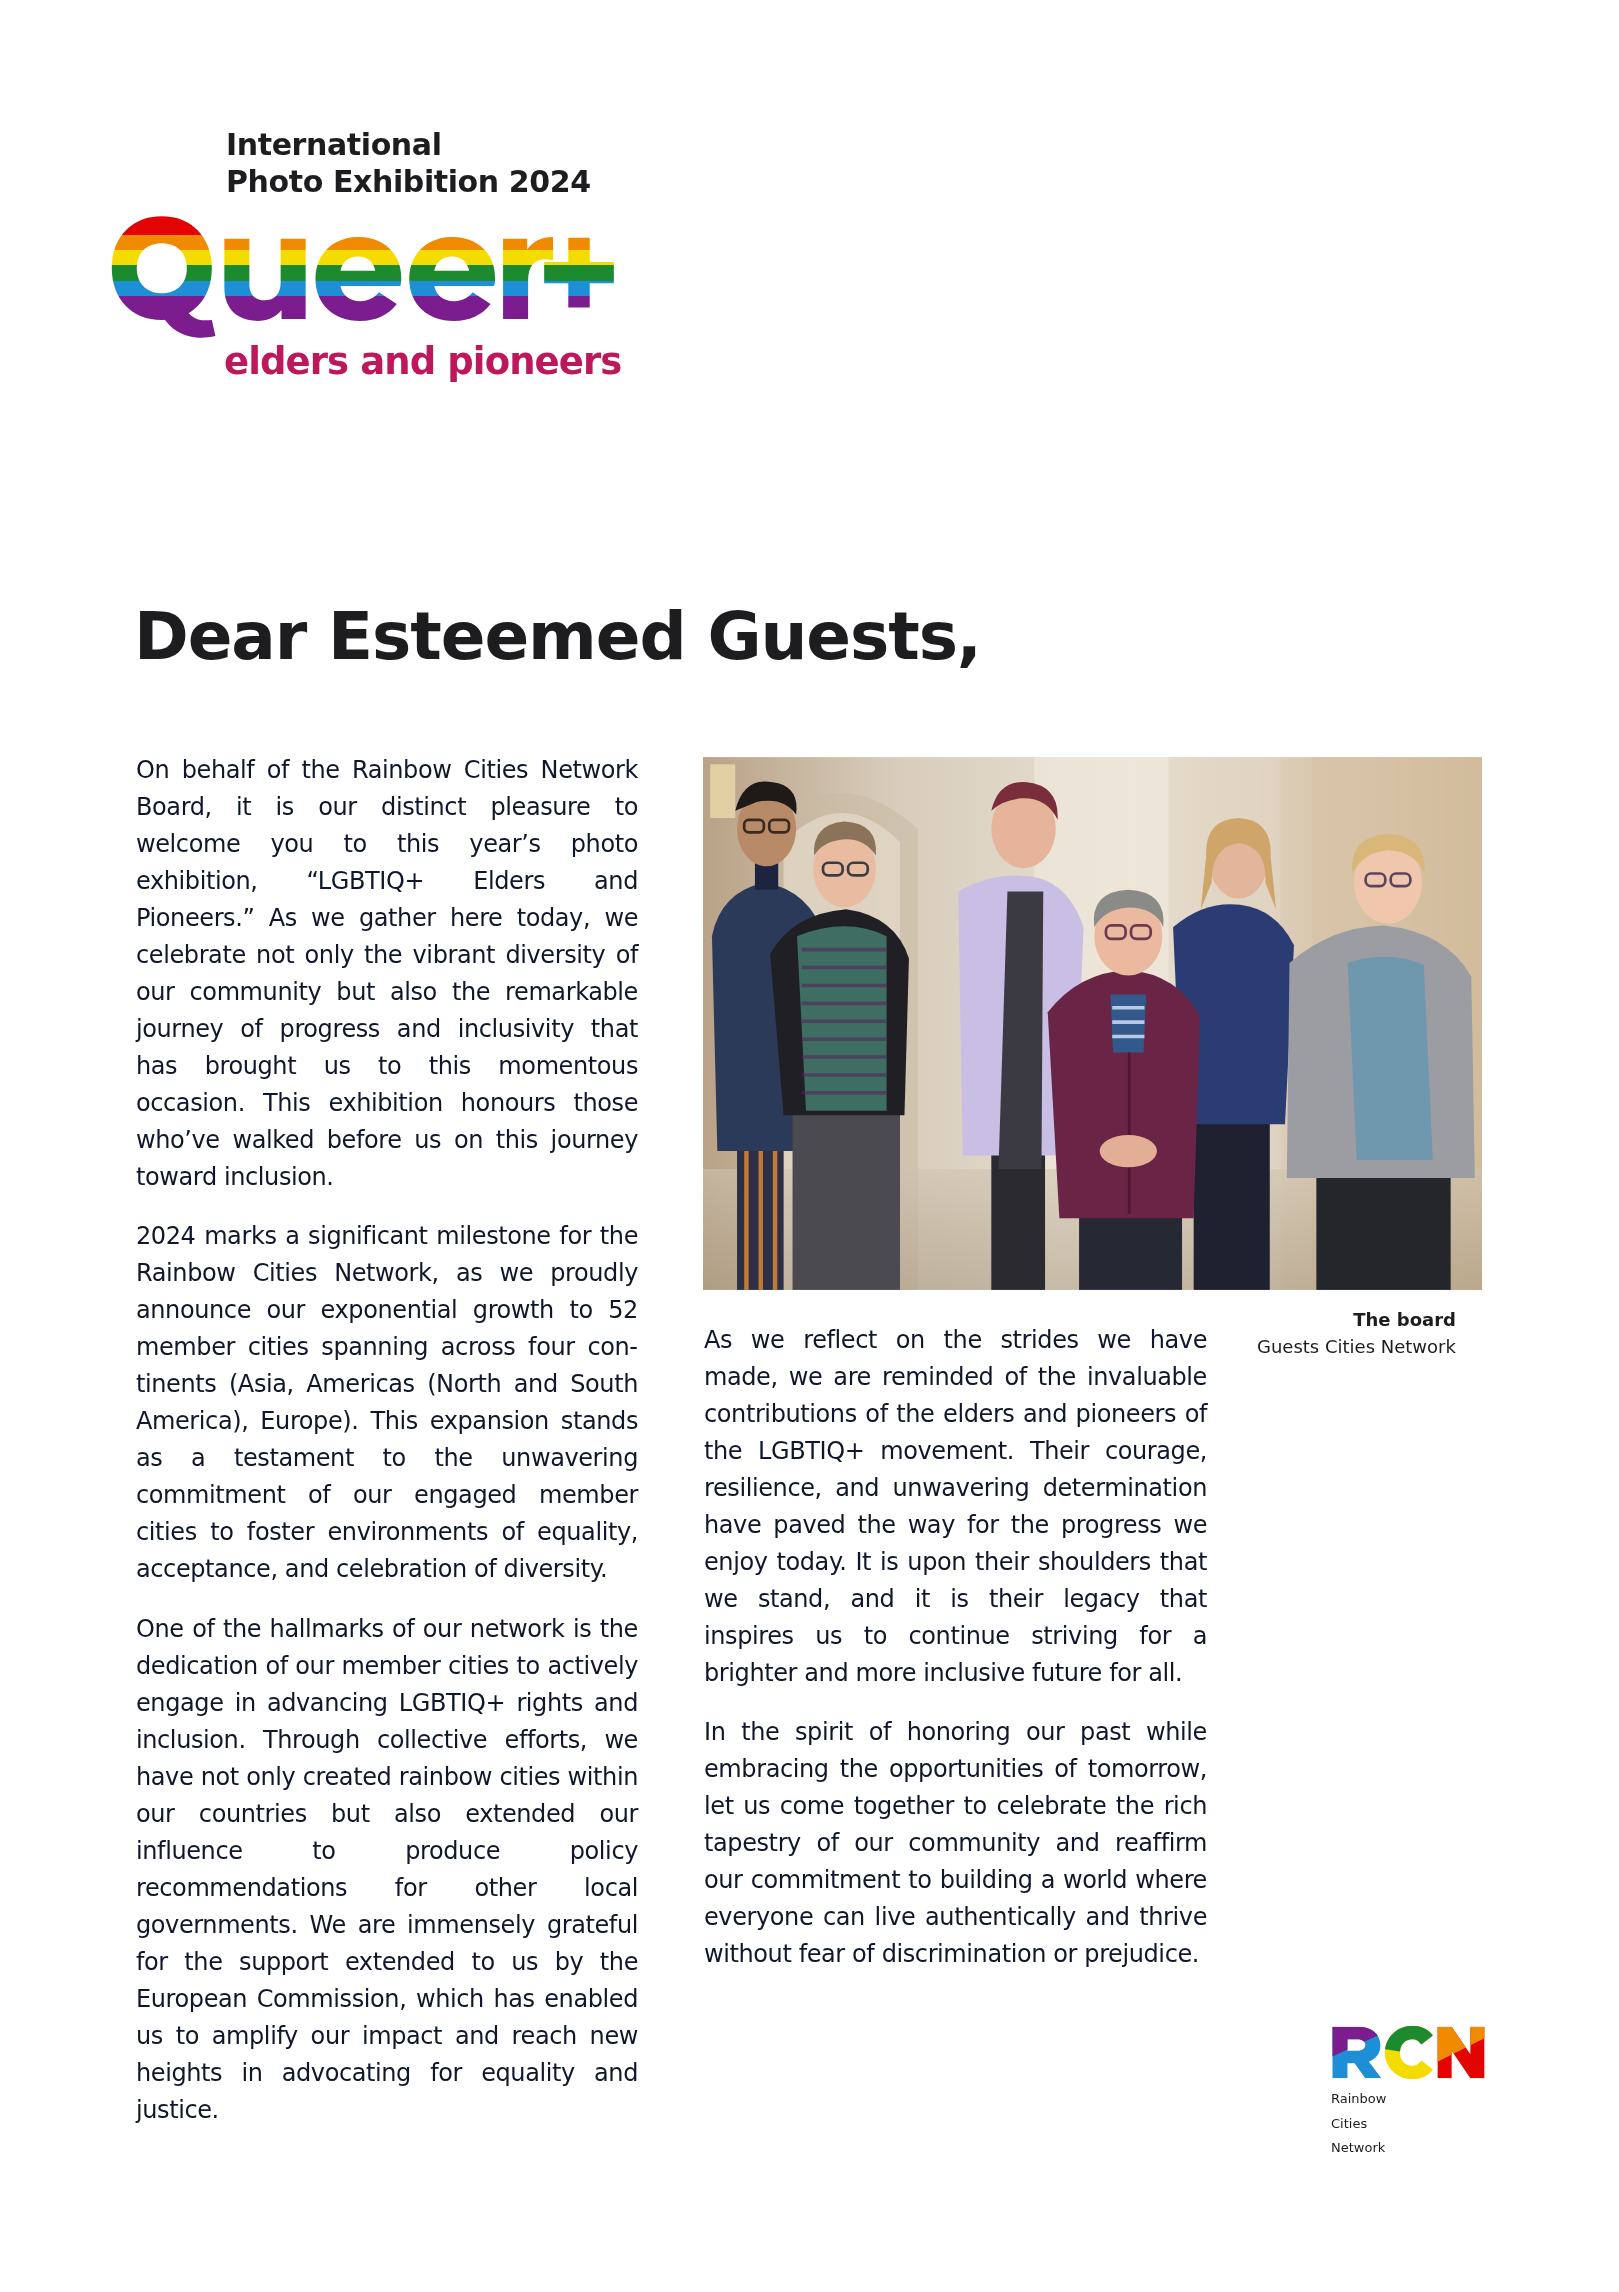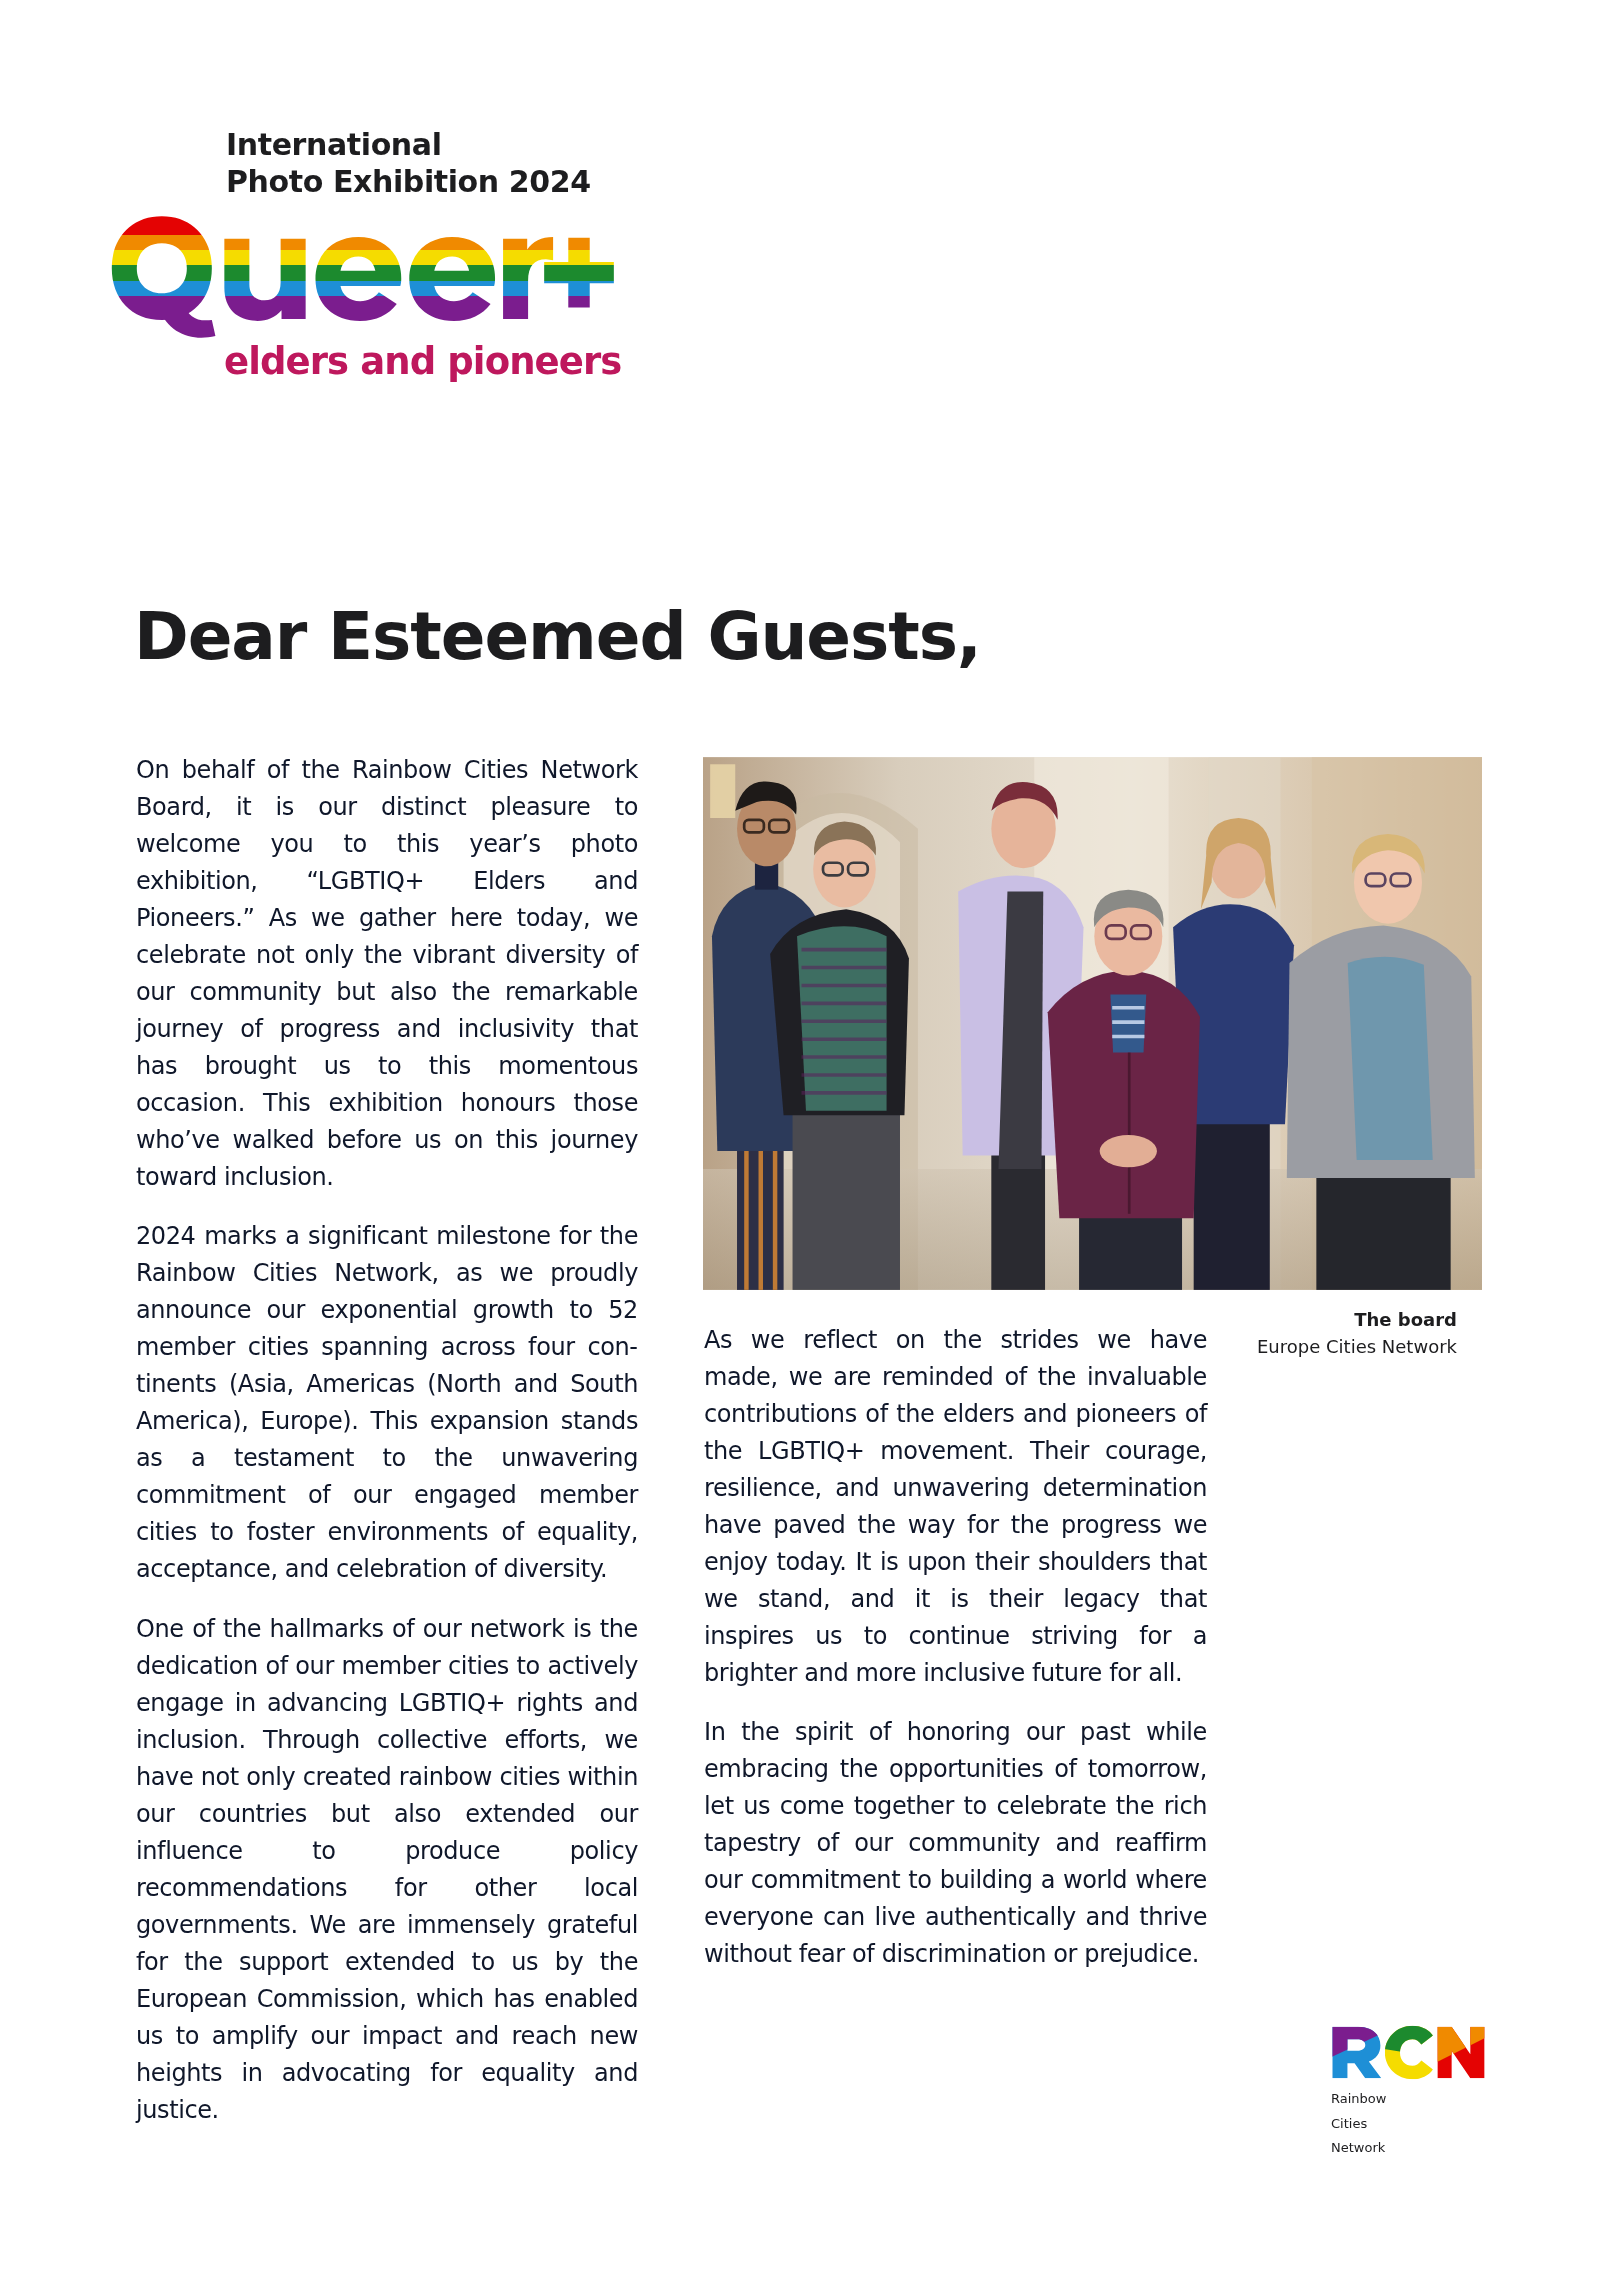--- a/index.html
+++ b/index.html
@@ -196,21 +196,21 @@
       <path d="M437 190 Q432 150 475 148 Q518 150 514 190 Q505 168 475 168 Q448 170 437 190 Z" fill="#8a8a86"></path>
       <rect x="450" y="188" width="22" height="15" rx="6" fill="none" stroke="#6b3a4e" stroke-width="3"></rect>
       <rect x="478" y="188" width="22" height="15" rx="6" fill="none" stroke="#6b3a4e" stroke-width="3"></rect>
       <ellipse cx="475" cy="440" rx="32" ry="18" fill="#e2ae95"></ellipse>
     </g>
   </svg>
 </div>
 
 <div id="caption">
   <div id="caption-title">The board</div>
-  <div id="caption-subtitle">Europe Cities Network</div>
+  <div id="caption-subtitle">Guests Cities Network</div>
 </div>
 
 <div id="col-right" class="col">
   <p>As we reflect on the strides we have made, we are reminded of the invaluable contri­butions of the elders and pioneers of the LGBTIQ+ movement. Their courage, resil­ience, and unwavering determination have paved the way for the progress we enjoy today. It is upon their shoulders that we stand, and it is their legacy that inspires us to continue striving for a brighter and more inclusive future for all.</p>
   <p>In the spirit of honoring our past while embracing the opportunities of tomorrow, let us come together to celebrate the rich tapestry of our community and reaffirm our commitment to building a world where everyone can live authentically and thrive without fear of discrimination or prejudice.</p>
 </div>
 
 <svg id="rcn-svg" width="158" height="57" viewBox="0 0 176 64">
   <defs>
     <clipPath id="clipR">

